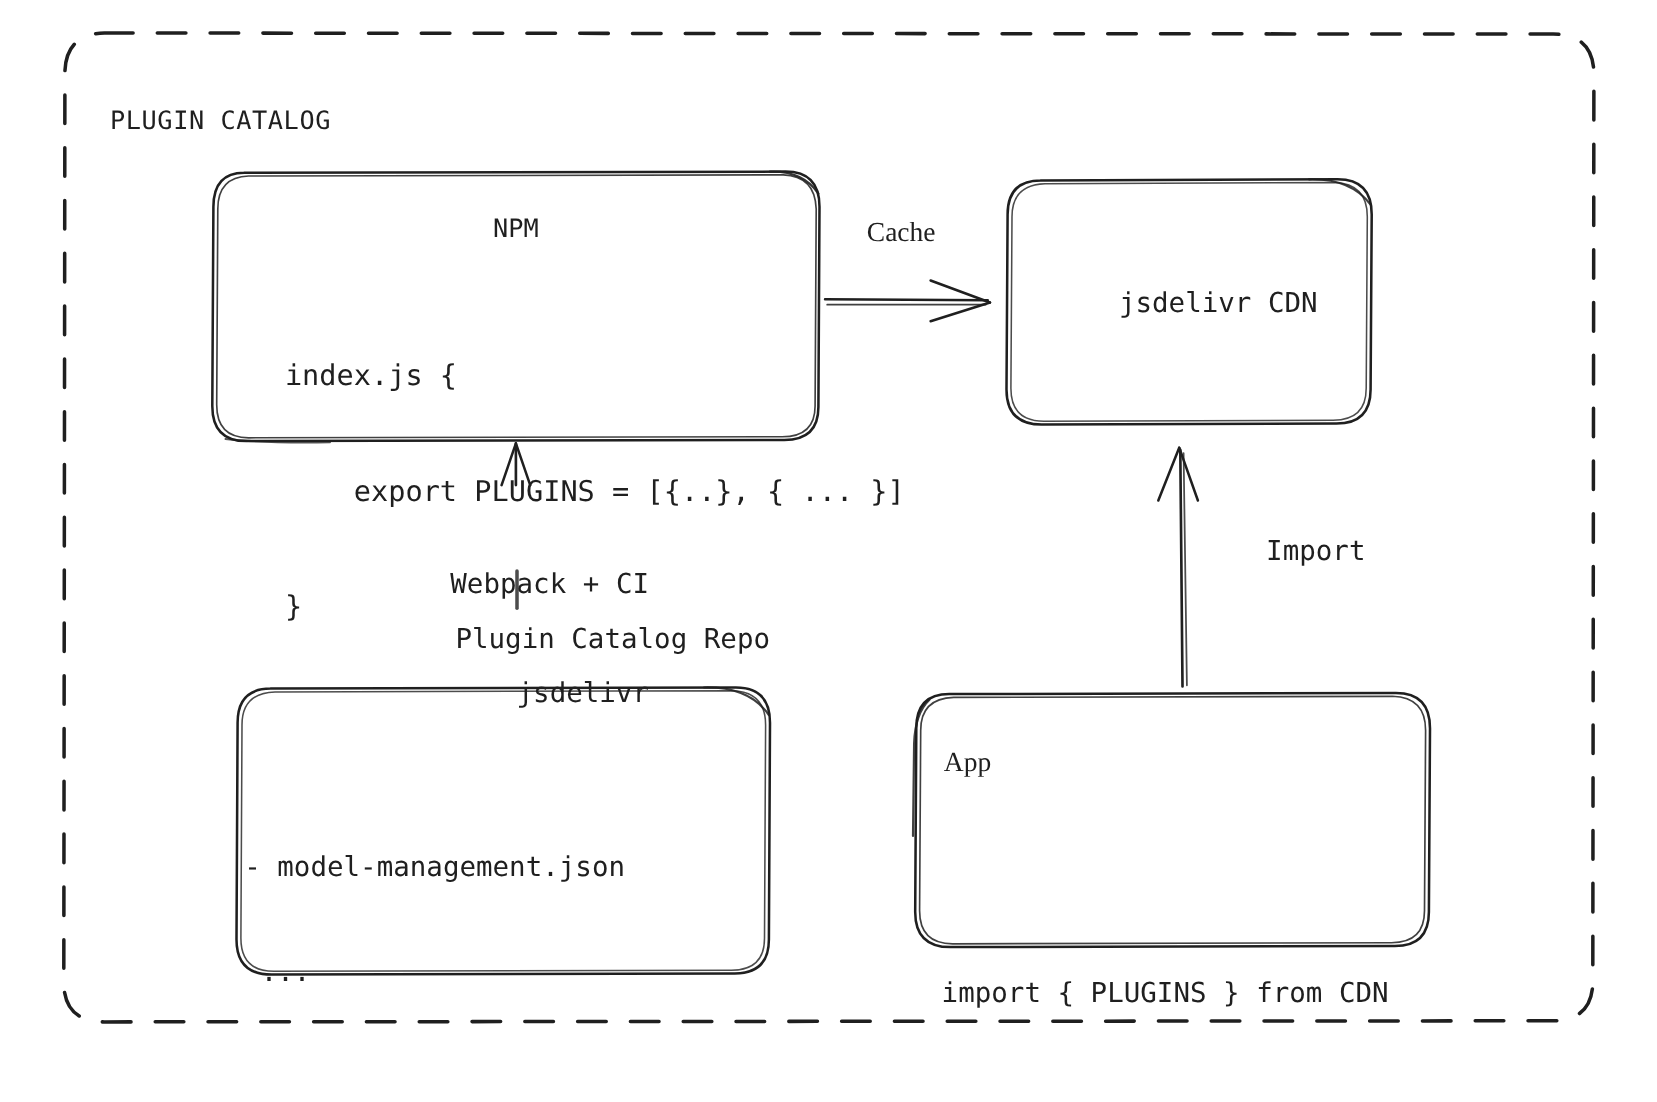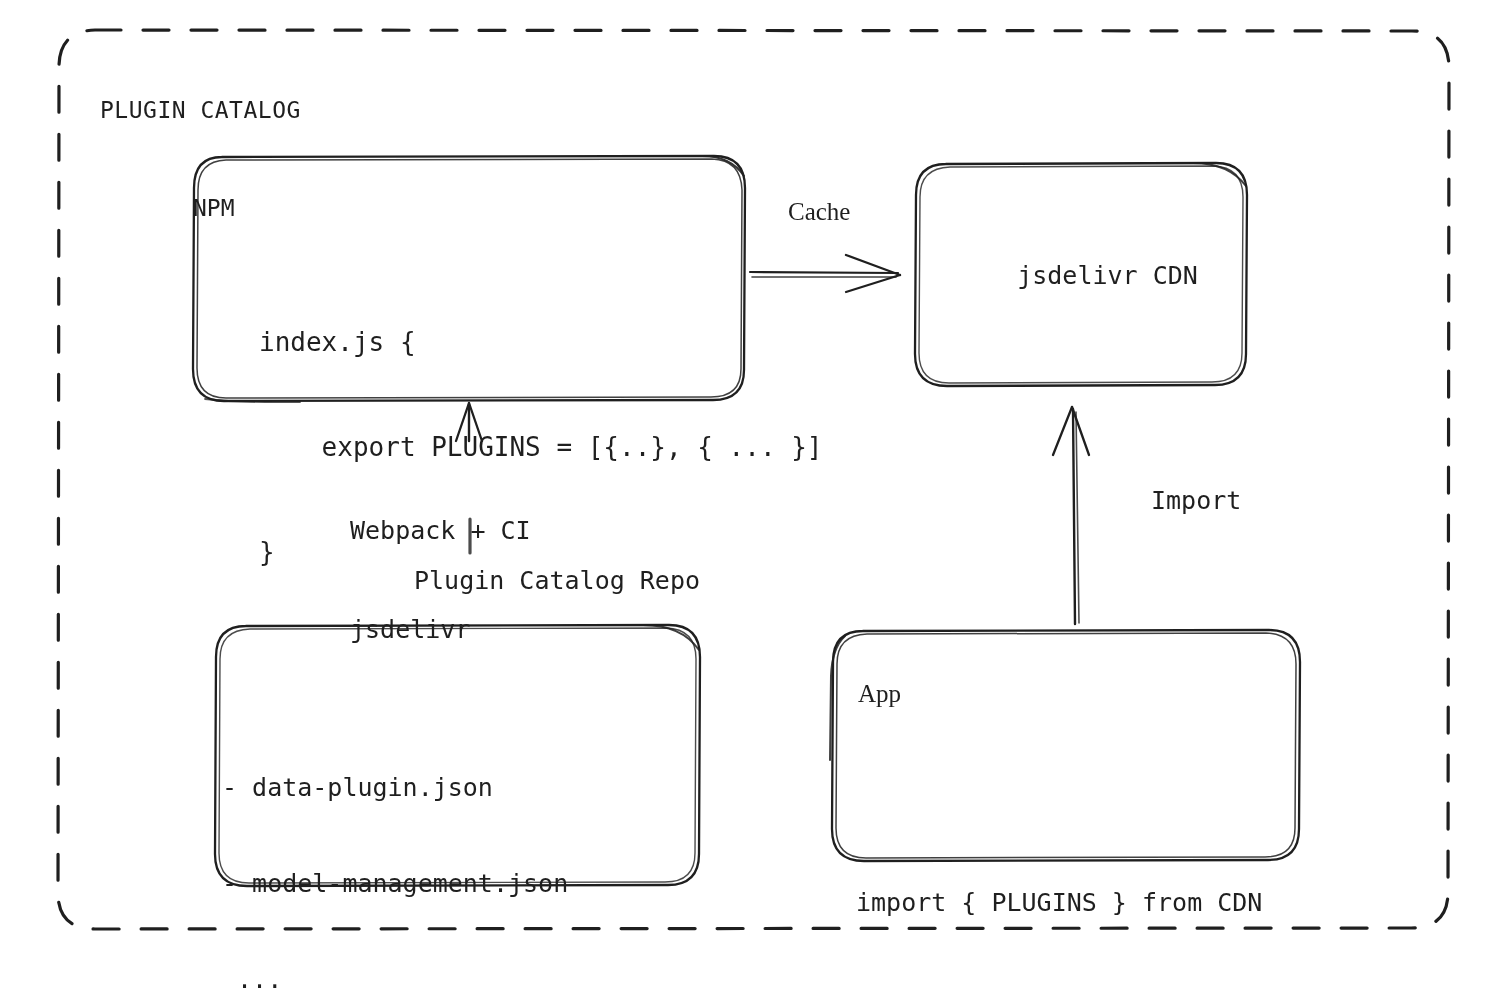--- a/index.html
+++ b/index.html
@@ -40,21 +40,21 @@
     top: 82px;
     font-size: 23px;
     letter-spacing: 0.5px;
     margin-top: 17px;
   }
   
   .npm-title {
     left: 193px;
     top: 197px;
     width: 552px;
-    text-align: left;
+    text-align: center;
     font-size: 23px;
   }
   .code-block {
     font-size: 26px;
     line-height: 35px;
   }
   .npm-code {
     left: 218px;
     top: 255px;
     margin-left: 41px;
@@ -78,21 +78,21 @@
     left: 1108px;
     top: 488px;
     font-size: 25px;
     font-family: "DejaVu Sans Mono", "Liberation Mono", monospace;
     margin-left: 43px;
   }
   .label-webpack {
     left: 350px;
     top: 448px;
     width: 240px;
-    text-align: left;
+    text-align: right;
     font-size: 25px;
     line-height: 33px;
   }
   
   .repo-caption {
     left: 215px;
     top: 568px;
     width: 485px;
     text-align: right;
     font-size: 25px;
@@ -181,21 +181,20 @@
 
   <div class="txt label-cache">Cache</div>
   <div class="txt label-webpack">
     <div>Webpack + CI</div>
     <div>jsdelivr</div>
   </div>
   <div class="txt label-import">Import</div>
 
   <div class="txt repo-caption">Plugin Catalog Repo</div>
   <div class="txt repo-list">
-    <div>- data-plugin.json</div>
     <div>- model-management.json</div>
     <div> ...</div>
   </div>
 
   <div class="txt app-title">App</div>
   <div class="txt app-code">
     <div>import { PLUGINS } from CDN</div>
     
   </div>
 

